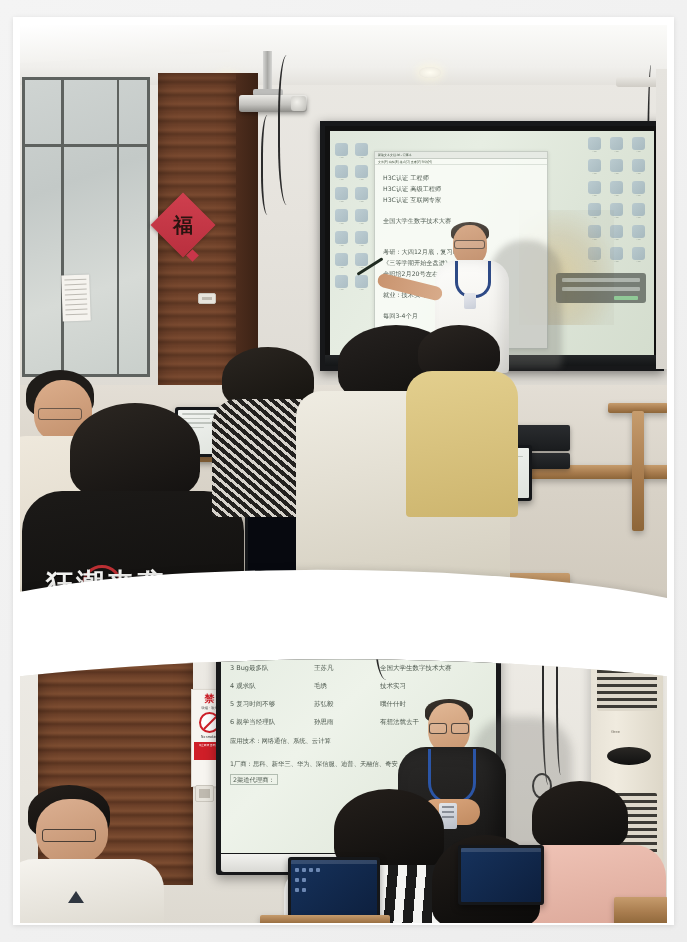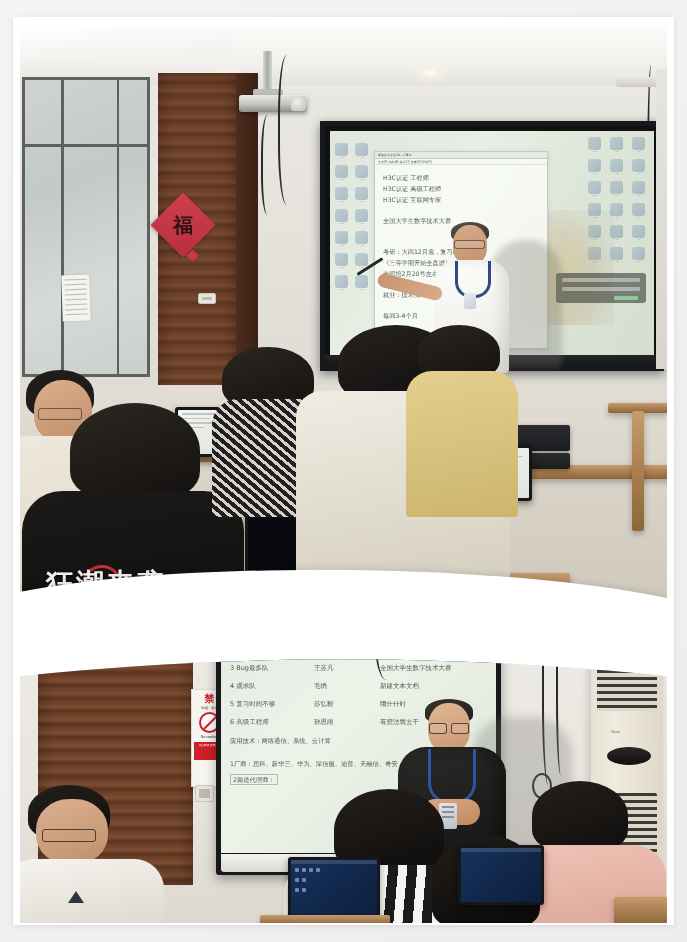--- a/index.html
+++ b/index.html
@@ -788,31 +788,31 @@
 
           <div class="brow">
             <span class="c1"><span>3</span>&nbsp;<span>Bug最多队</span></span>
             <span class="c2">王苏凡</span>
             <span class="c3">全国大学生数字技术大赛</span>
           </div>
 
           <div class="brow">
             <span class="c1"><span>4</span>&nbsp;<span>观求队</span></span>
             <span class="c2">毛绣</span>
-            <span class="c3">新建文本文档</span>
+            <span class="c3">技术实习</span>
           </div>
 
           <div class="brow">
             <span class="c1"><span>5</span>&nbsp;<span>复习时间不够</span></span>
             <span class="c2">苏弘毅</span>
             <span class="c3">哦什什时</span>
           </div>
 
           <div class="brow">
-            <span class="c1"><span>6</span>&nbsp;<span>高级工程师</span></span>
+            <span class="c1"><span>6</span>&nbsp;<span>親学当经理队</span></span>
             <span class="c2">孙思雨</span>
             <span class="c3">有想法就去干</span>
           </div>
 
           <div class="bnote" style="margin-top:10px;">应用技术：网络通信、系统、云计算</div>
           <div class="bnote" style="margin-top:14px;">1厂商：思科、新华三、华为、深信服、迪普、天融信、奇安</div>
           <div class="bnote bbox" style="margin-top:1px;">2渠道代理商：</div>
         </div>
         <div class="p2-board-foot"></div>
       </div>

